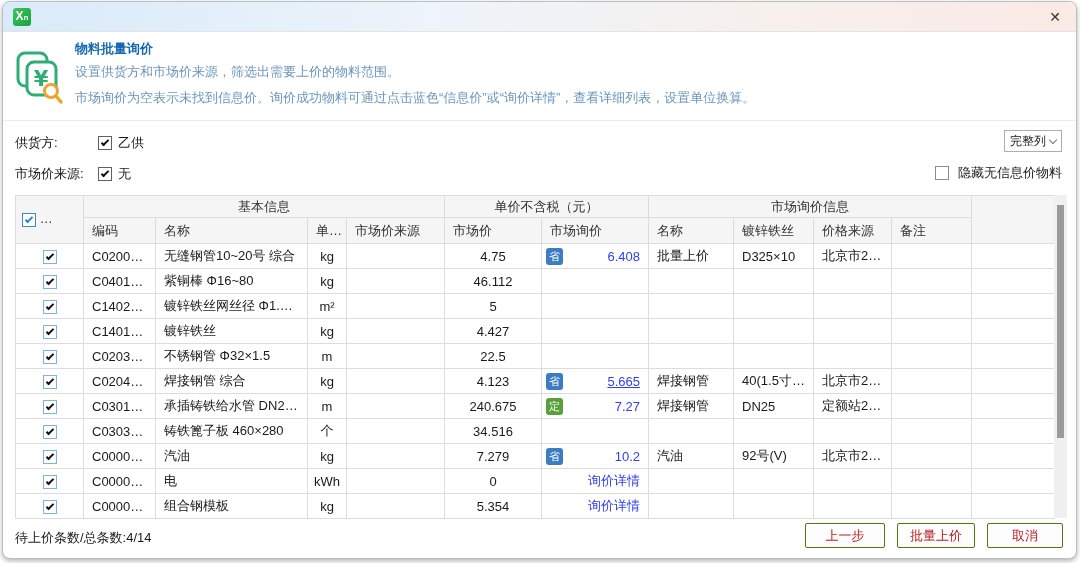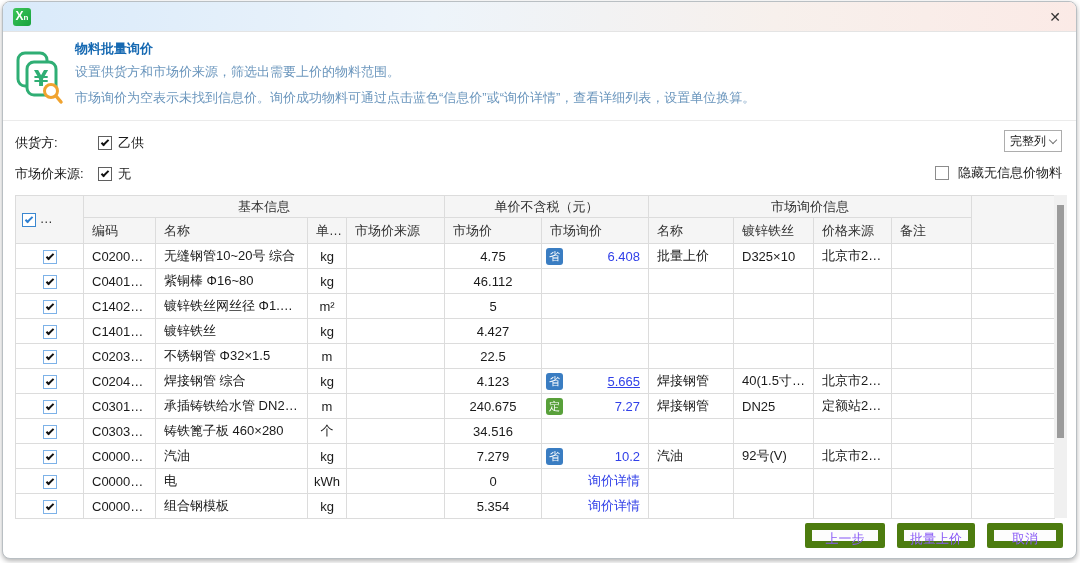--- a/index.html
+++ b/index.html
@@ -70,22 +70,22 @@
   .badge { position:absolute; left:4px; top:4px; min-width:17px; height:17px; line-height:17px;
            border-radius:3px; color:#fff; font-size:11px; text-align:center; padding:0 1px; }
   .inq-val { cursor:pointer; }
 
   .scrollbar { position:absolute; left:1051px; top:193px; width:13px; height:323px; background:#f0f0f0; }
   .scrollbar-thumb { position:absolute; left:3px; top:10px; width:7px; height:233px; background:#9b9b9b; }
 
   
   .status { position:absolute; left:12px; top:527px; font-size:13px; color:#1a1a1a; }
   .footer-buttons { position:absolute; right:13px; top:521px; display:flex; gap:12px; }
-  .footer-buttons button { height:25px; background:#fdfdfd; border:7px solid #4d7c0f;
-                           border-radius:2px; font-size:13px; color:#8b5cf6; cursor:pointer;
+  .footer-buttons button { height:25px; background:#fdfdfd; border:1px solid #4d7c0f;
+                           border-radius:2px; font-size:13px; color:#b91c1c; cursor:pointer;
                            font-family:"Liberation Sans","DejaVu Sans",sans-serif; }
   .btn-prev { width:80px; } .btn-batch { width:78px; } .btn-cancel { width:76px; }
 </style>
 </head>
 <body>
 
 <div class="dialog">
 
   <div class="titlebar">
     <span class="app-icon">
@@ -364,19 +364,20 @@
       <td class="c-fill"></td>
     </tr>
         </tbody>
     </table>
   </div>
 
   <div class="scrollbar">
     <div class="scrollbar-thumb"></div>
   </div>
 
+  <div class="status">待上价条数/总条数:4/14</div>
   <div class="footer-buttons">
     <button class="btn-prev">上一步</button>
     <button class="btn-batch">批量上价</button>
     <button class="btn-cancel">取消</button>
   </div>
 
 </div>
 
 </body></html>

